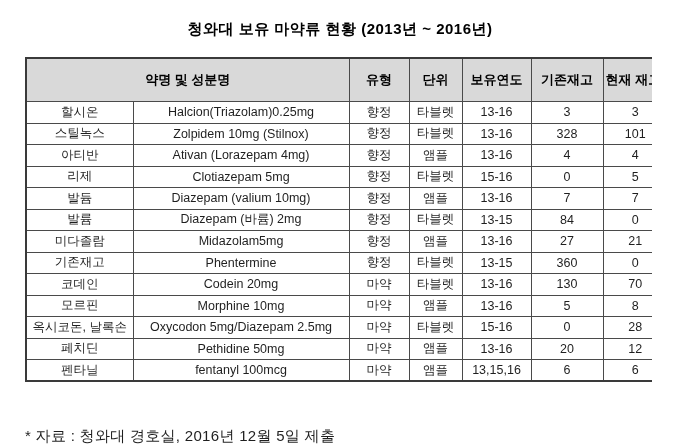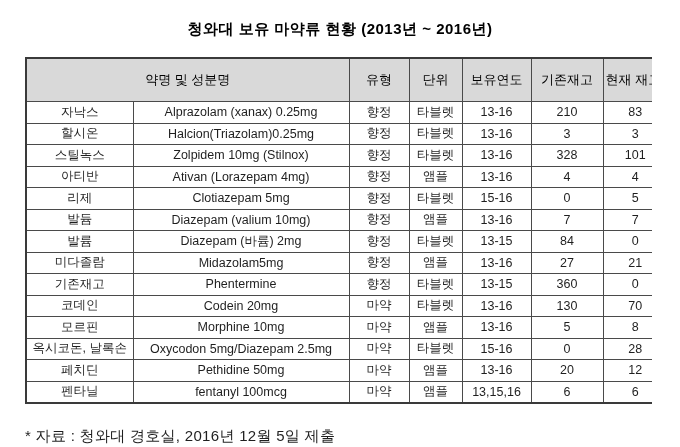--- a/index.html
+++ b/index.html
@@ -42,21 +42,21 @@
     border: 1px solid #4a4a4a;
     text-align: center;
     vertical-align: middle;
     padding: 0 2px;
     overflow: hidden;
     white-space: nowrap;
     color: #1f1f1f;
   }
   table.drug-table thead th {
     background: #d9d9d9;
-    font-weight: normal;
+    font-weight: bold;
     font-size: 13px;
     height: 42px;
     color: #000000;
   }
   th.two-line {
     white-space: pre-line;
     line-height: 1.15;
   }
   table.drug-table tbody tr {
     height: 21.5px;
@@ -93,29 +93,20 @@
         <th>유형</th>
         <th>단위</th>
         <th>보유연도</th>
         <th>기존재고</th>
         <th class="two-line">현재
 재고량</th>
       </tr>
     </thead>
     <tbody id="table-body">
         <tr>
-          <td>자낙스</td>
-          <td>Alprazolam (xanax) 0.25mg</td>
-          <td>향정</td>
-          <td>타블렛</td>
-          <td>13-16</td>
-          <td>210</td>
-          <td>83</td>
-        </tr>
-        <tr>
           <td>할시온</td>
           <td>Halcion(Triazolam)0.25mg</td>
           <td>향정</td>
           <td>타블렛</td>
           <td>13-16</td>
           <td>3</td>
           <td>3</td>
         </tr>
         <tr>
           <td>스틸녹스</td>

